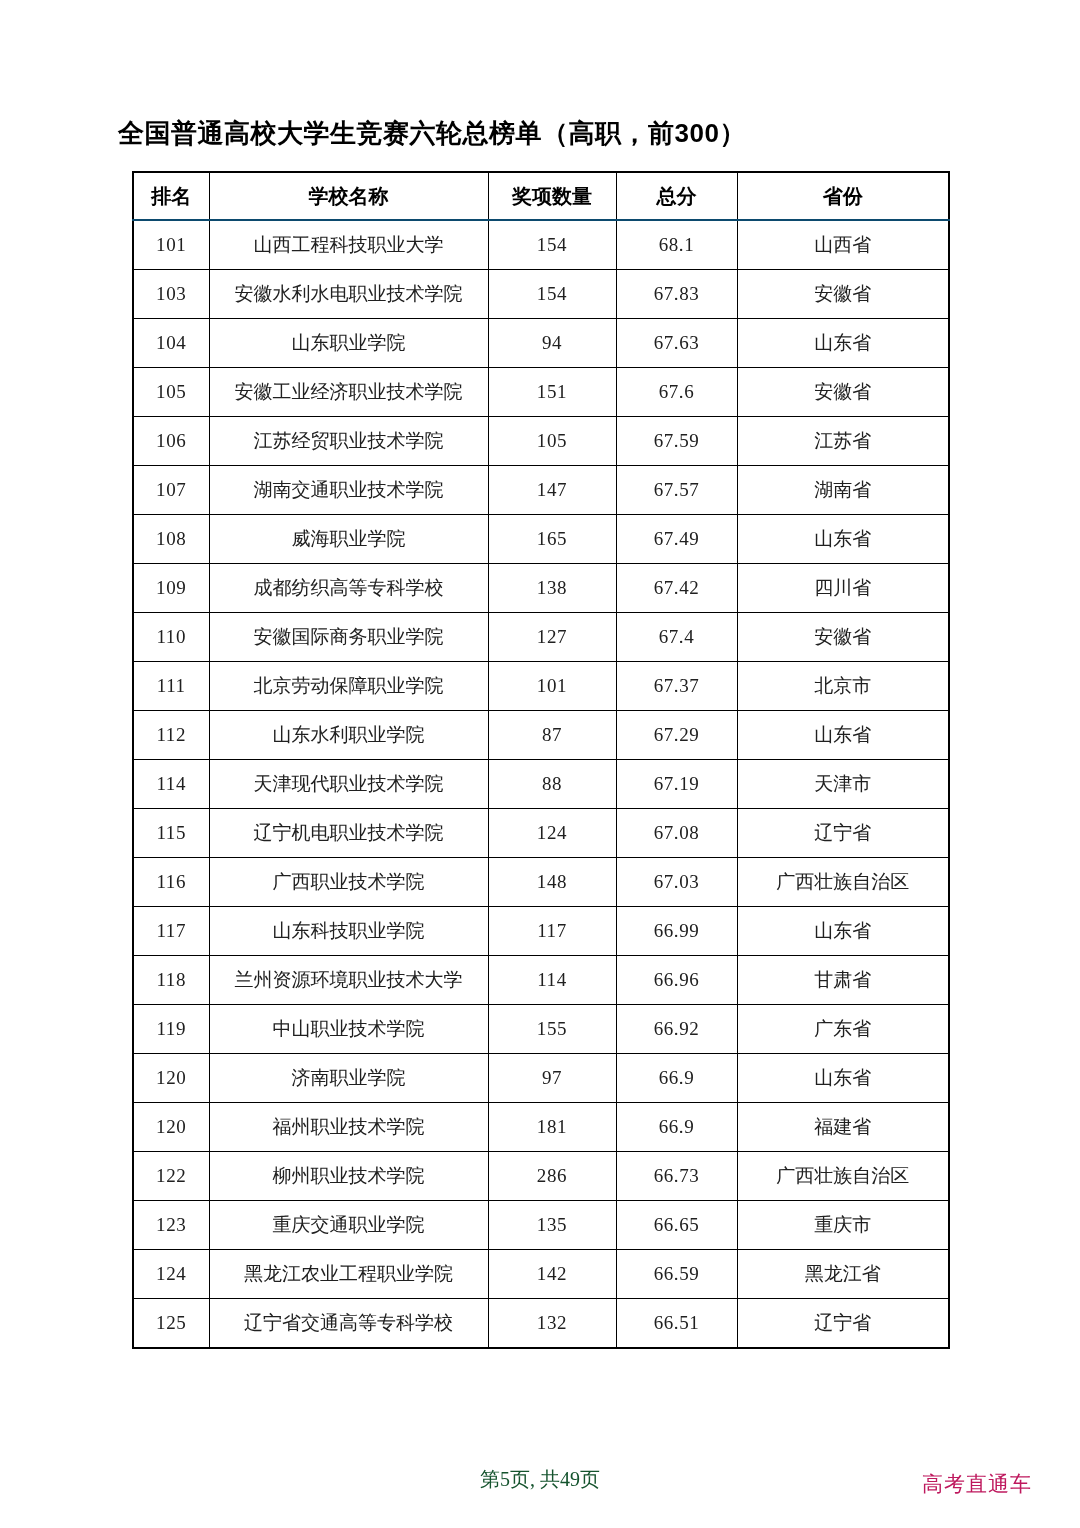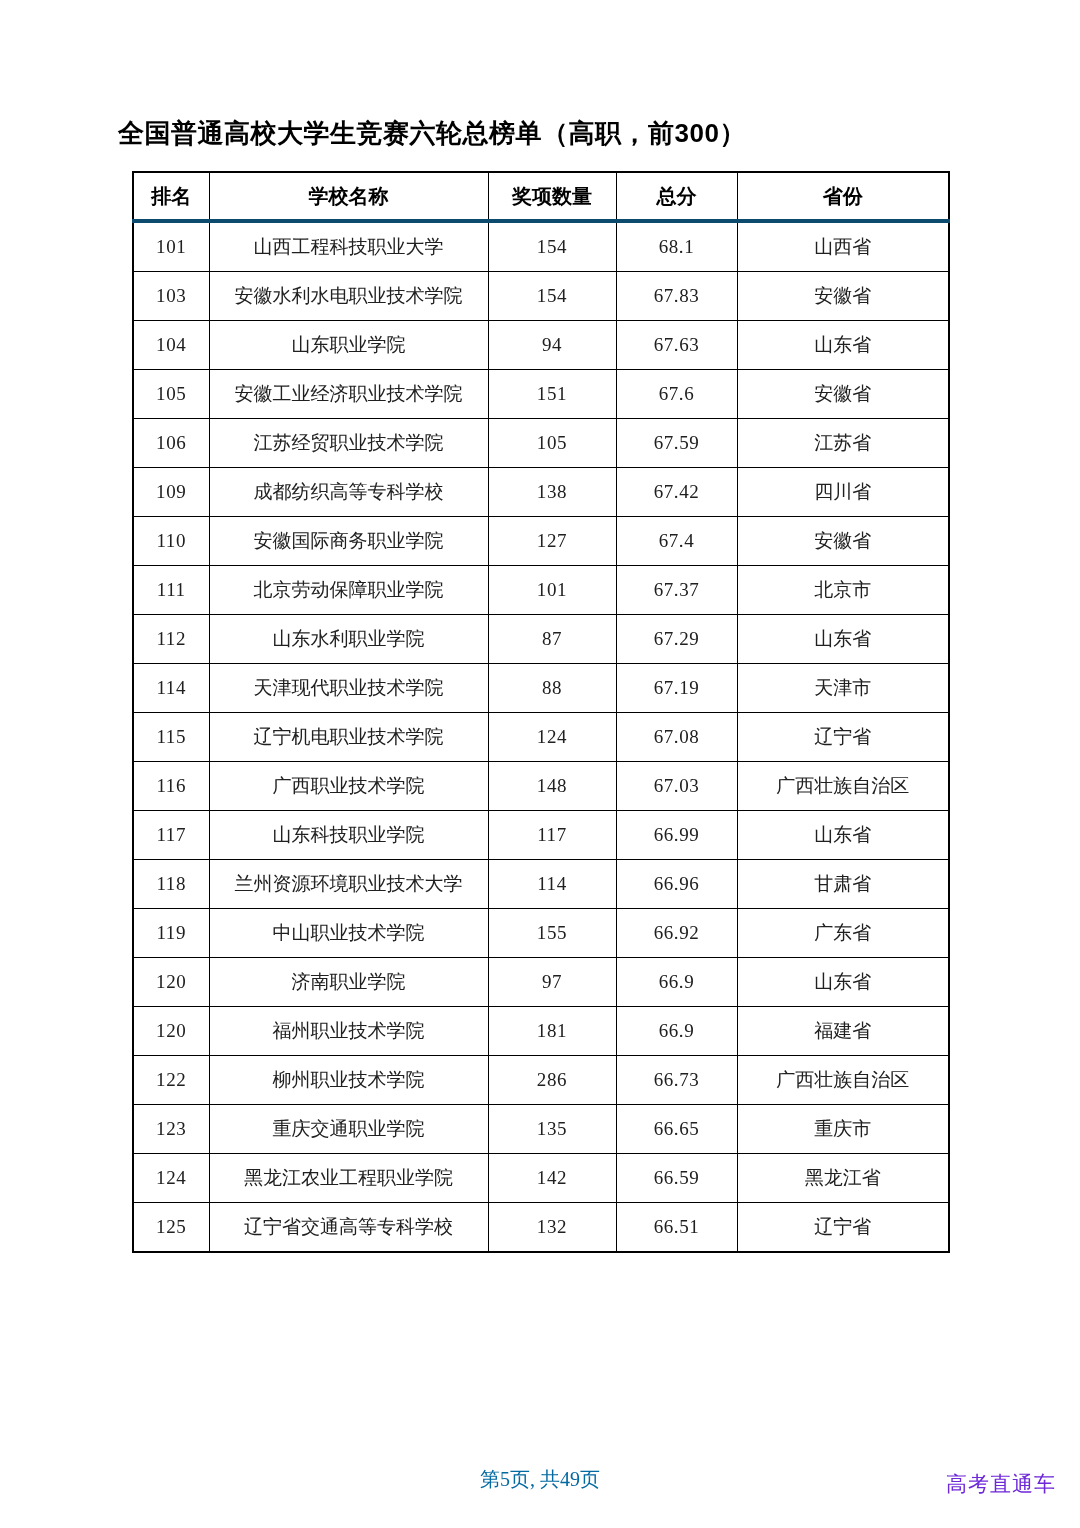--- a/index.html
+++ b/index.html
@@ -62,51 +62,51 @@
     padding: 0 4px;
     white-space: nowrap;
   }
 
   table.rank-table thead th {
     height: 46px;
     font-size: 20px;
     font-weight: bold;
     font-family: "Liberation Sans", "DejaVu Sans", sans-serif;
     color: #000000;
-    border-bottom: 4px solid #0c4a6e;
+    border-bottom: 2px solid #0c4a6e;
   }
 
   table.rank-table tbody td {
     height: 48px;
     font-size: 19px;
     font-weight: normal;
     color: #202020;
   }
 
   table.rank-table tbody td.num {
     letter-spacing: 0.6px;
   }
 
   .page-footer {
     position: absolute;
     top: 1466px;
     left: 0;
     width: 1080px;
     text-align: center;
     font-size: 20px;
-    color: #0369a1;
+    color: #14532d;
     font-family: Liberation Serif, serif;
   }
 
   .watermark {
     position: absolute;
     top: 1470px;
-    left: 946px;
+    left: 922px;
     font-size: 21px;
-    color: #6d28d9;
+    color: #be185d;
     letter-spacing: 1px;
     font-family: Liberation Sans, sans-serif;
     user-select: none;
   }
 </style>
 </head>
 <body>
 
 <div class="page">
 
@@ -160,20 +160,34 @@
             <td>安徽省</td>
           </tr>
           <tr>
             <td class="num">106</td>
             <td>江苏经贸职业技术学院</td>
             <td class="num">105</td>
             <td class="num">67.59</td>
             <td>江苏省</td>
           </tr>
           <tr>
+            <td class="num">107</td>
+            <td>湖南交通职业技术学院</td>
+            <td class="num">147</td>
+            <td class="num">67.57</td>
+            <td>湖南省</td>
+          </tr>
+          <tr>
+            <td class="num">108</td>
+            <td>威海职业学院</td>
+            <td class="num">165</td>
+            <td class="num">67.49</td>
+            <td>山东省</td>
+          </tr>
+          <tr>
             <td class="num">109</td>
             <td>成都纺织高等专科学校</td>
             <td class="num">138</td>
             <td class="num">67.42</td>
             <td>四川省</td>
           </tr>
           <tr>
             <td class="num">110</td>
             <td>安徽国际商务职业学院</td>
             <td class="num">127</td>

